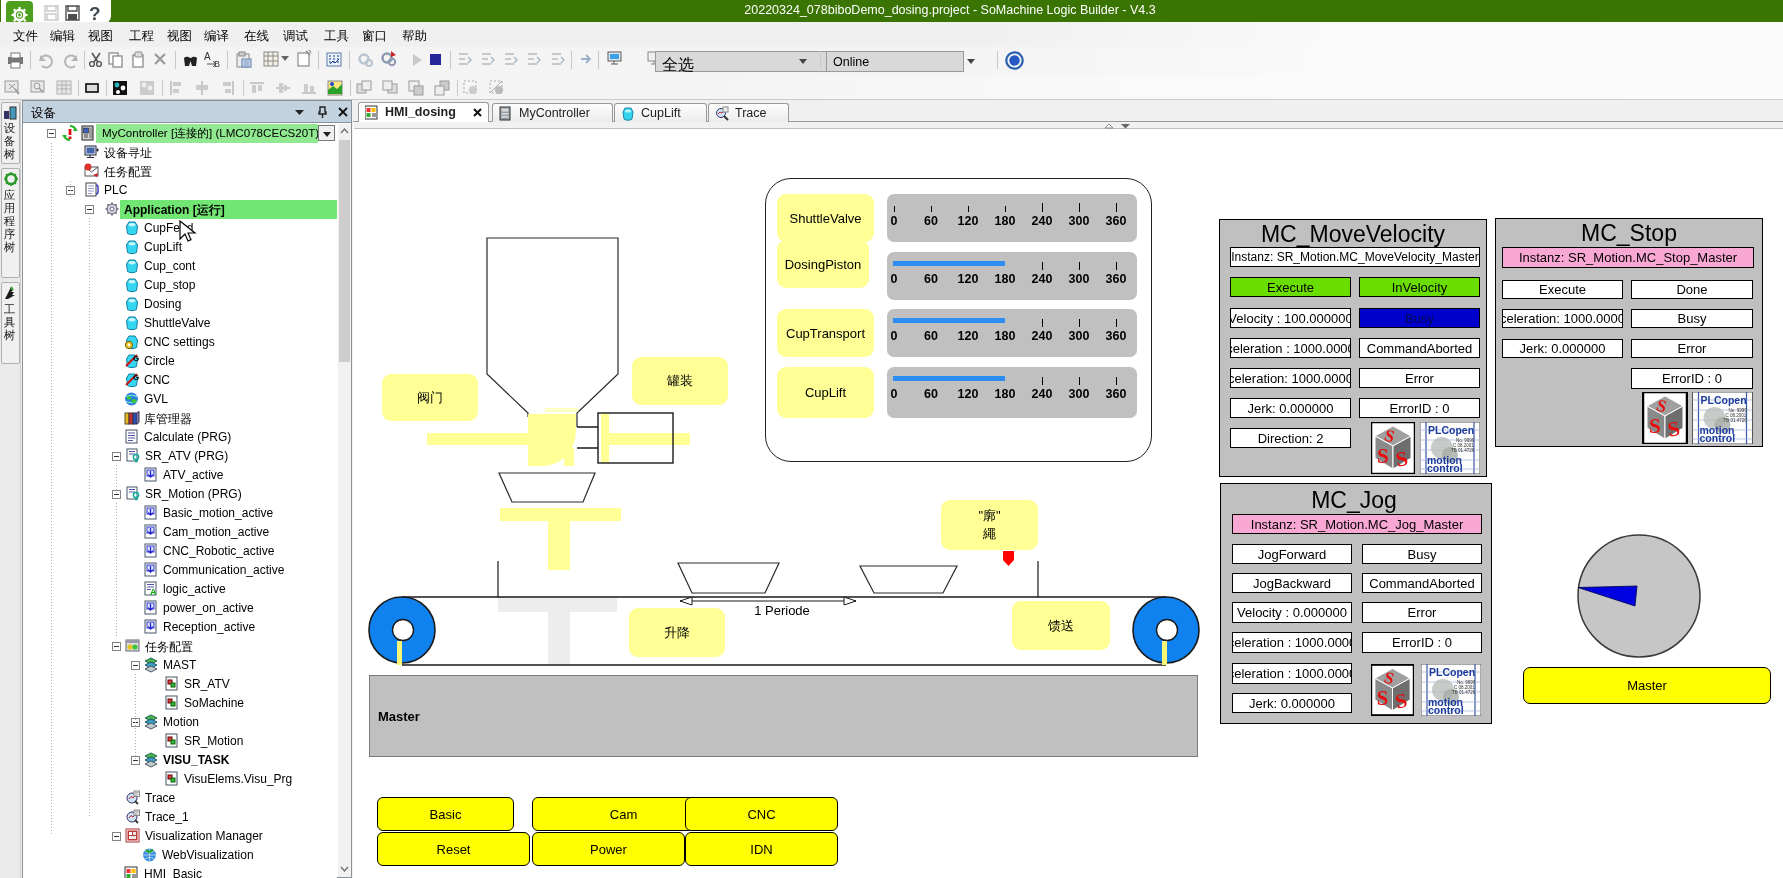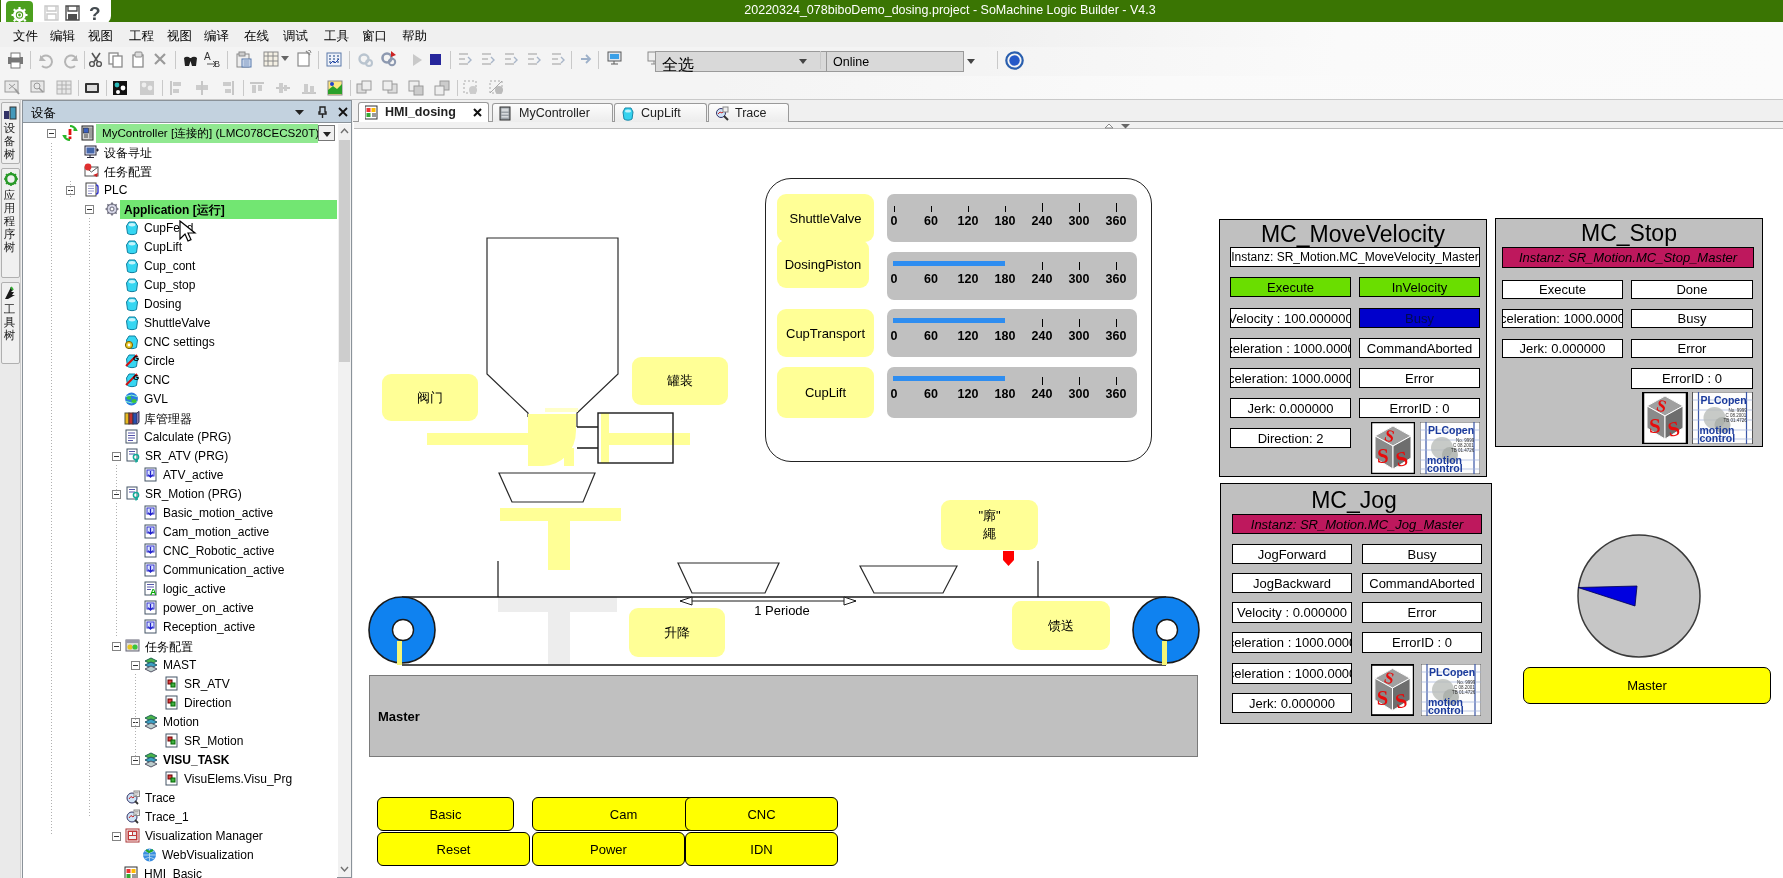--- a/index.html
+++ b/index.html
@@ -31,21 +31,21 @@
   .tab.active { background:#fff; height:20px; top:102px; font-weight:bold; z-index:3; }
   #understrip { position:absolute; left:354px; top:122px; width:1429px; height:7px; background:#f1f1f1; border-bottom:1px solid #bdbdbd; }
   .ybtn { position:absolute; background:#ffff96; border-radius:9px; font-size:13px; color:#000; display:flex; align-items:center; justify-content:center; text-align:center; }
   .strong { position:absolute; background:#ffff00; border:1px solid #000; border-radius:7px; font-size:13px; color:#000; display:flex; align-items:center; justify-content:center; }
   .gaugebox { position:absolute; left:887px; width:250px; height:48px; background:#c0c0c0; border-radius:7px; }
   .gnum { position:absolute; top:20px; width:34px; margin-left:-17px; text-align:center; font-size:12.5px; font-weight:bold; color:#000; }
   .gtick { position:absolute; width:1px; background:#000; }
   .gbar { position:absolute; left:6px; top:9px; width:112px; height:5px; background:#2e8df0; }
   .mcpanel { position:absolute; background:#c0c0c0; border:1px solid #000; }
   .mcbox { position:absolute; background:#fff; border:1px solid #000; font-size:13px; color:#000; display:flex; align-items:center; justify-content:center; white-space:nowrap; overflow:hidden; }
-  .mcgray { background:#be185d;font-style:italic; }
+  .mcgray { background:#f9a8d4; }
   .mcgreen { background:#6ade00; }
   .mcblue { background:#0000cc; color:#000a50; }
   .mctitle { position:absolute; width:100%; text-align:center; font-size:23px; color:#000; }
 </style>
 </head>
 <body>
 <div id="titlebar">
     <div id="titletext">20220324_078biboDemo_dosing.project - SoMachine Logic Builder - V4.3</div>
   </div>
 <div id="qat"></div>
@@ -627,21 +627,21 @@
         <rect x="7" y="7" width="4" height="4" fill="#40b040" stroke="#060"></rect>
       </svg>
       <span class="lbl" style="left:161px;font-weight:normal">SR_ATV</span>
     </div>
     <div class="trow" style="top:571px;left:0;width:314px">
       <svg class="tico" style="left:141px" width="16" height="16">
         <rect x="2" y="1" width="11" height="13" fill="#fff" stroke="#456"></rect>
         <rect x="4" y="4" width="4" height="4" fill="#e04040" stroke="#600"></rect>
         <rect x="7" y="7" width="4" height="4" fill="#40b040" stroke="#060"></rect>
       </svg>
-      <span class="lbl" style="left:161px;font-weight:normal">Direction</span>
+      <span class="lbl" style="left:161px;font-weight:normal">SoMachine</span>
     </div>
     <div class="trow" style="top:590px;left:0;width:314px">
       <span class="mbox" style="left:108px">
         <i></i>
       </span>
       <svg class="tico" style="left:120px" width="16" height="16">
         <path d="M8,1 L14,4 L8,7 L2,4 Z" fill="#4ab54a" stroke="#265"></path>
         <path d="M8,5 L14,8 L8,11 L2,8 Z" fill="#3aa0c5" stroke="#256"></path>
         <path d="M8,9 L14,12 L8,15 L2,12 Z" fill="#bcc" stroke="#556"></path>
       </svg>

